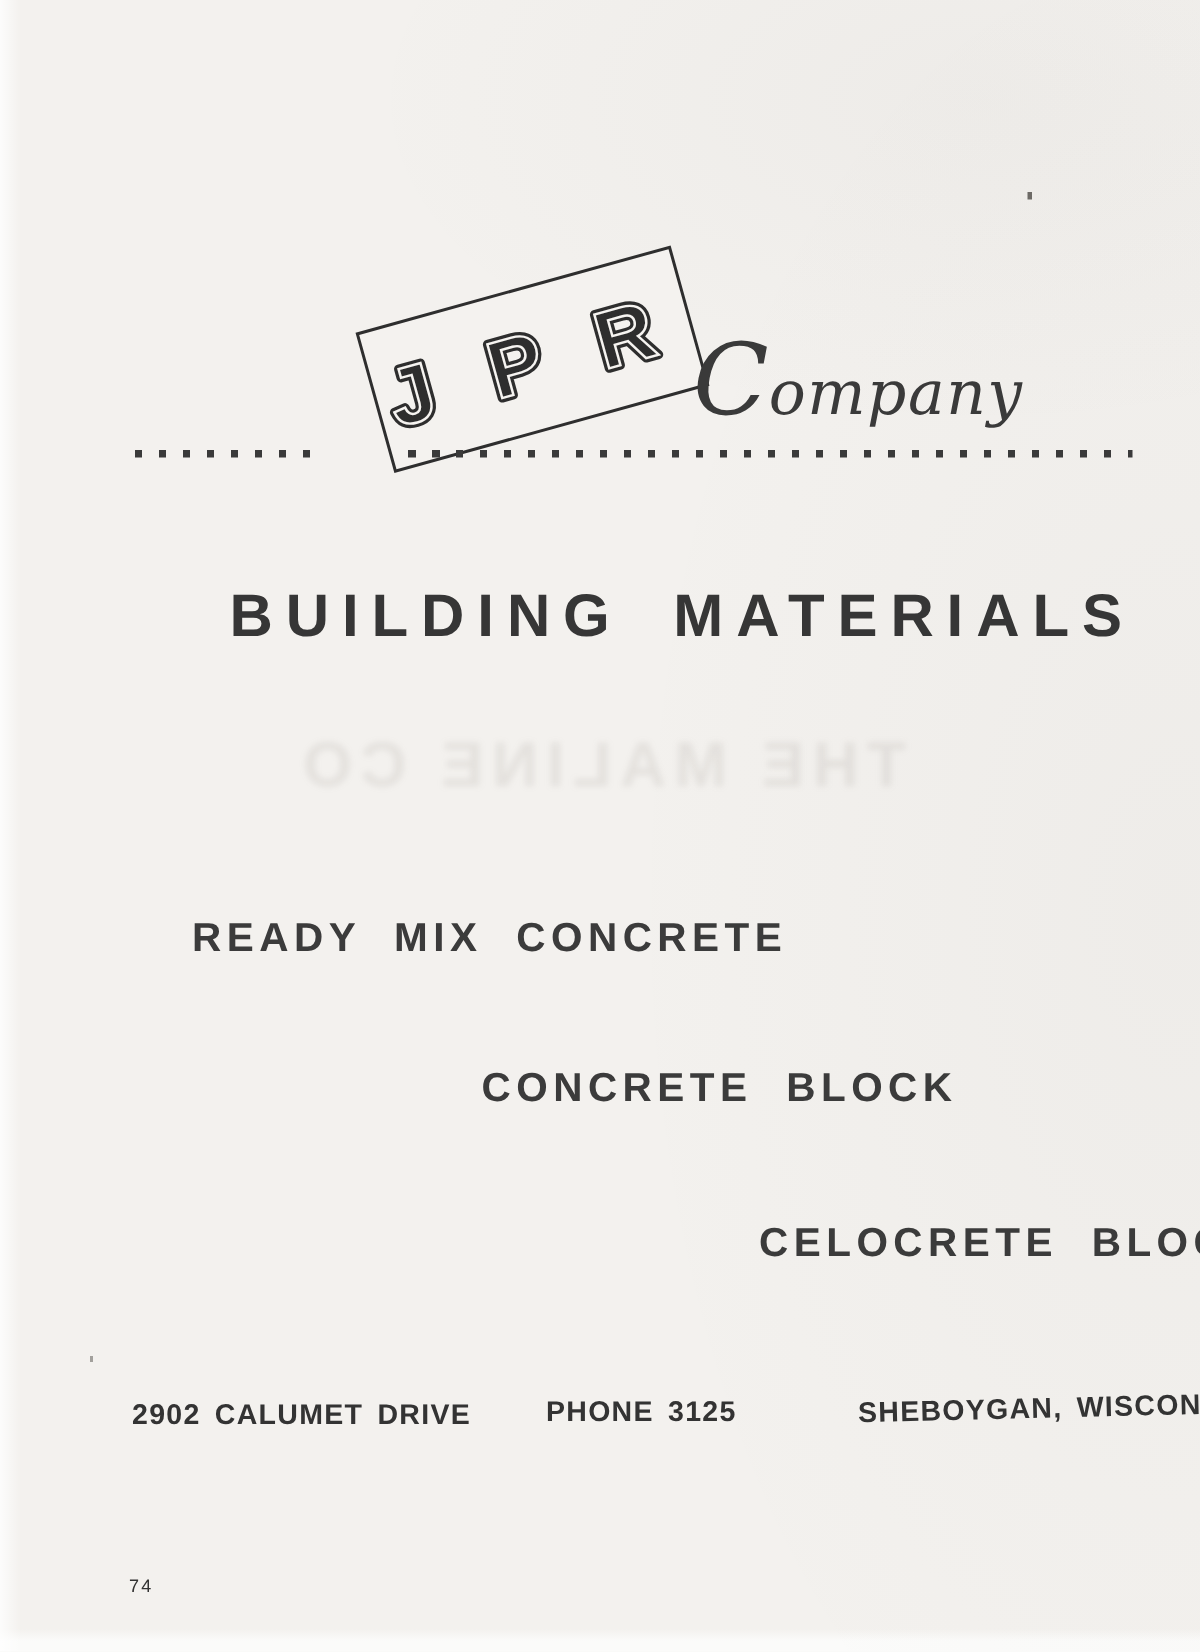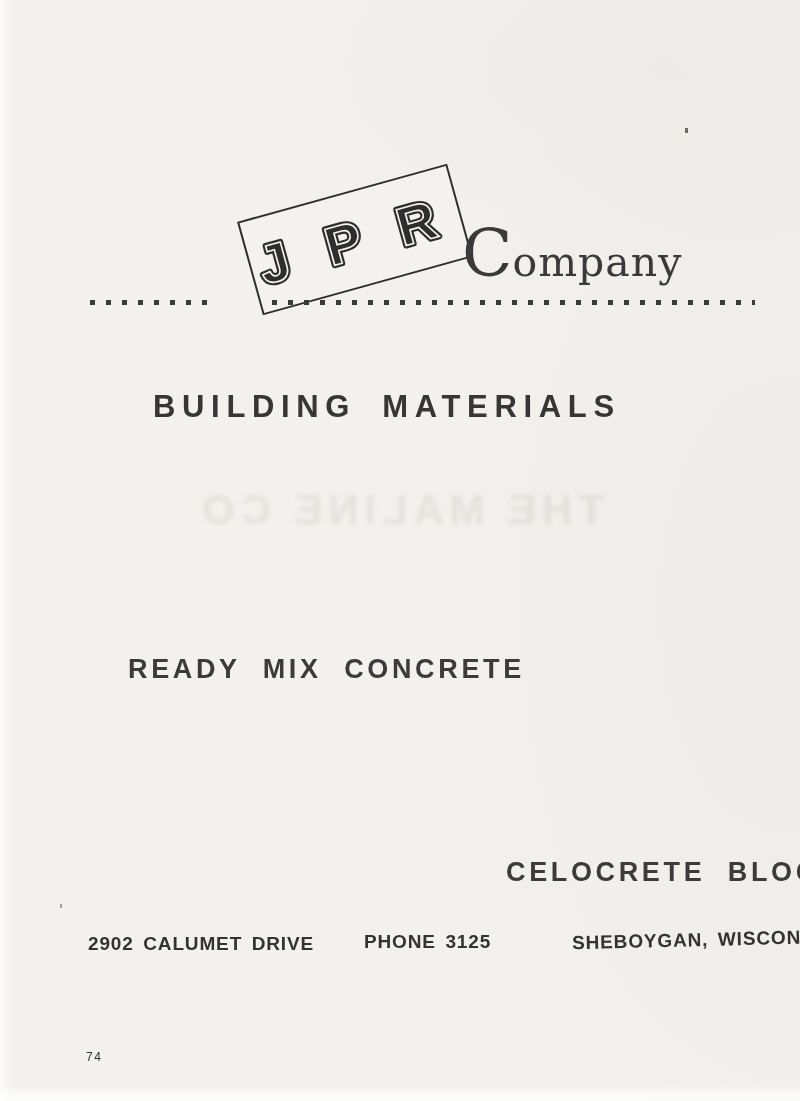--- a/index.html
+++ b/index.html
@@ -35,49 +35,50 @@
     border:2px solid #2e2e2e;
     transform:rotate(-15.5deg);
     background:#f4f2ef;
   }
   .logo-box svg{position:absolute;left:0;top:0;}
 
   
   .company{
     position:absolute;left:462px;top:224px;
     font-family:"DejaVu Serif", serif;
+    font-style:italic;
     color:#3a3a3a;
     white-space:nowrap;
     text-align:right;
   }
   .company .cap{font-size:66px;line-height:0.9;}
   .company .rest{font-size:41px;letter-spacing:1px;}
 
   
   .dots{
     position:absolute;top:300px;height:5px;
     background-image:repeating-linear-gradient(to right,#3a3a3a 0 5px,transparent 5px 16px);
   }
   .dots.seg-left{left:90px;width:117px;}
   .dots.seg-right{left:272px;width:483px;}
 
   
   .headline{
     position:absolute;left:153px;top:389px;
-    font-size:31px;font-weight:bold;
+    font-size:40px;font-weight:bold;
     letter-spacing:0.215em;word-spacing:0.35em;
     color:#363636;white-space:nowrap;
   }
 
   
   .product{
     position:absolute;
     font-size:27px;font-weight:bold;
     letter-spacing:0.135em;word-spacing:0.42em;
-    color:#3b3b3b;white-space:nowrap;margin-top:44px;
+    color:#3b3b3b;white-space:nowrap;
   }
   .product-0{left:128px;top:610px;}
   .product-1{left:321px;top:710px;}
   .product-2{left:506px;top:813px;}
 
   
   .footer-item{
     position:absolute;
     font-size:19px;font-weight:bold;
     letter-spacing:0.045em;word-spacing:0.18em;
@@ -115,20 +116,21 @@
   <div class="company">
     <span class="cap">C</span><span class="rest">ompany</span>
   </div>
 
   <div class="dots seg-left"></div>
   <div class="dots seg-right"></div>
 
   <div class="headline">BUILDING MATERIALS</div>
 
   <div class="product product-0">READY MIX CONCRETE</div>
+  <div class="product product-1">CONCRETE BLOCK</div>
   <div class="product product-2">CELOCRETE BLOCK</div>
 
   <div class="footer-item footer-address">2902 CALUMET DRIVE</div>
   <div class="footer-item footer-phone">PHONE 3125</div>
   <div class="footer-item footer-city">SHEBOYGAN, WISCONSIN</div>
 
   <div class="page-num">74</div>
 
   <div class="speck speck-1"></div>
   <div class="speck speck-2"></div>

